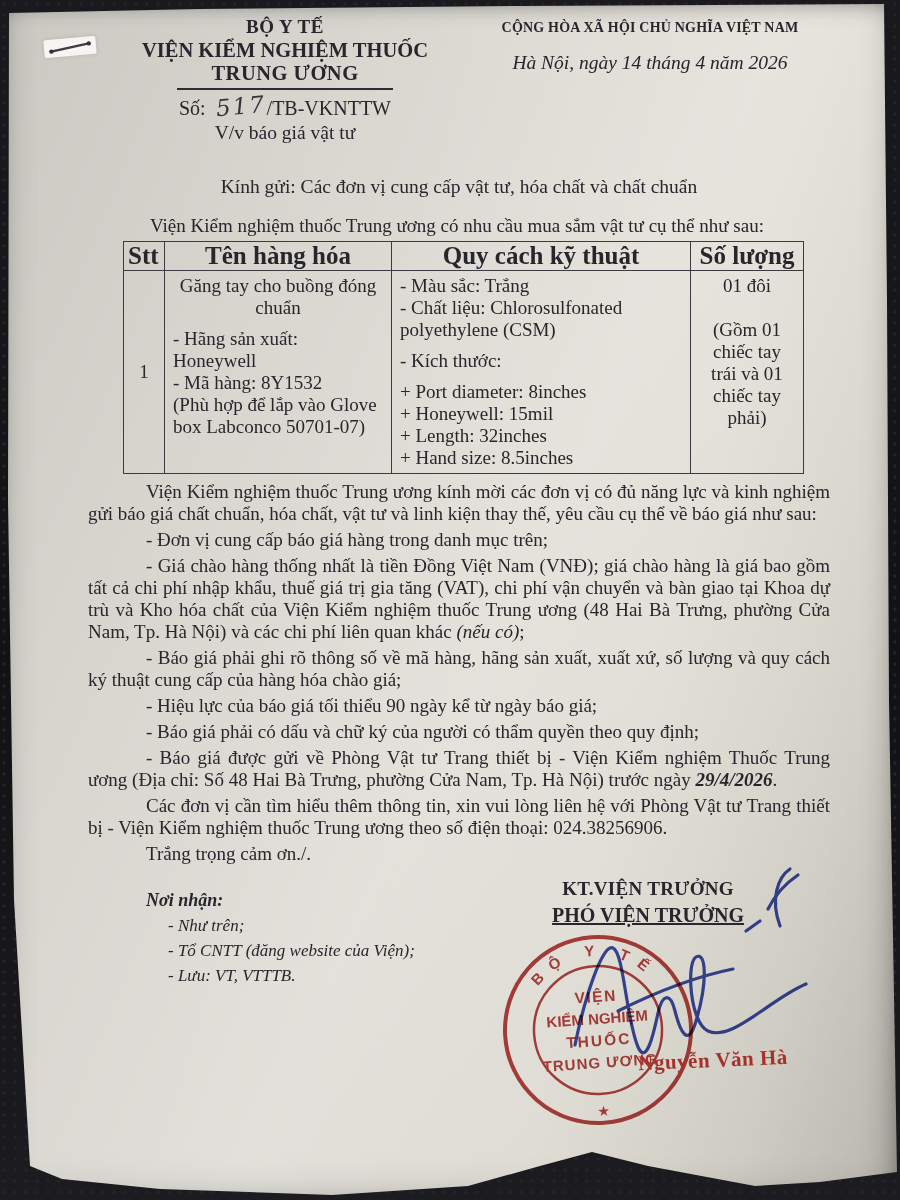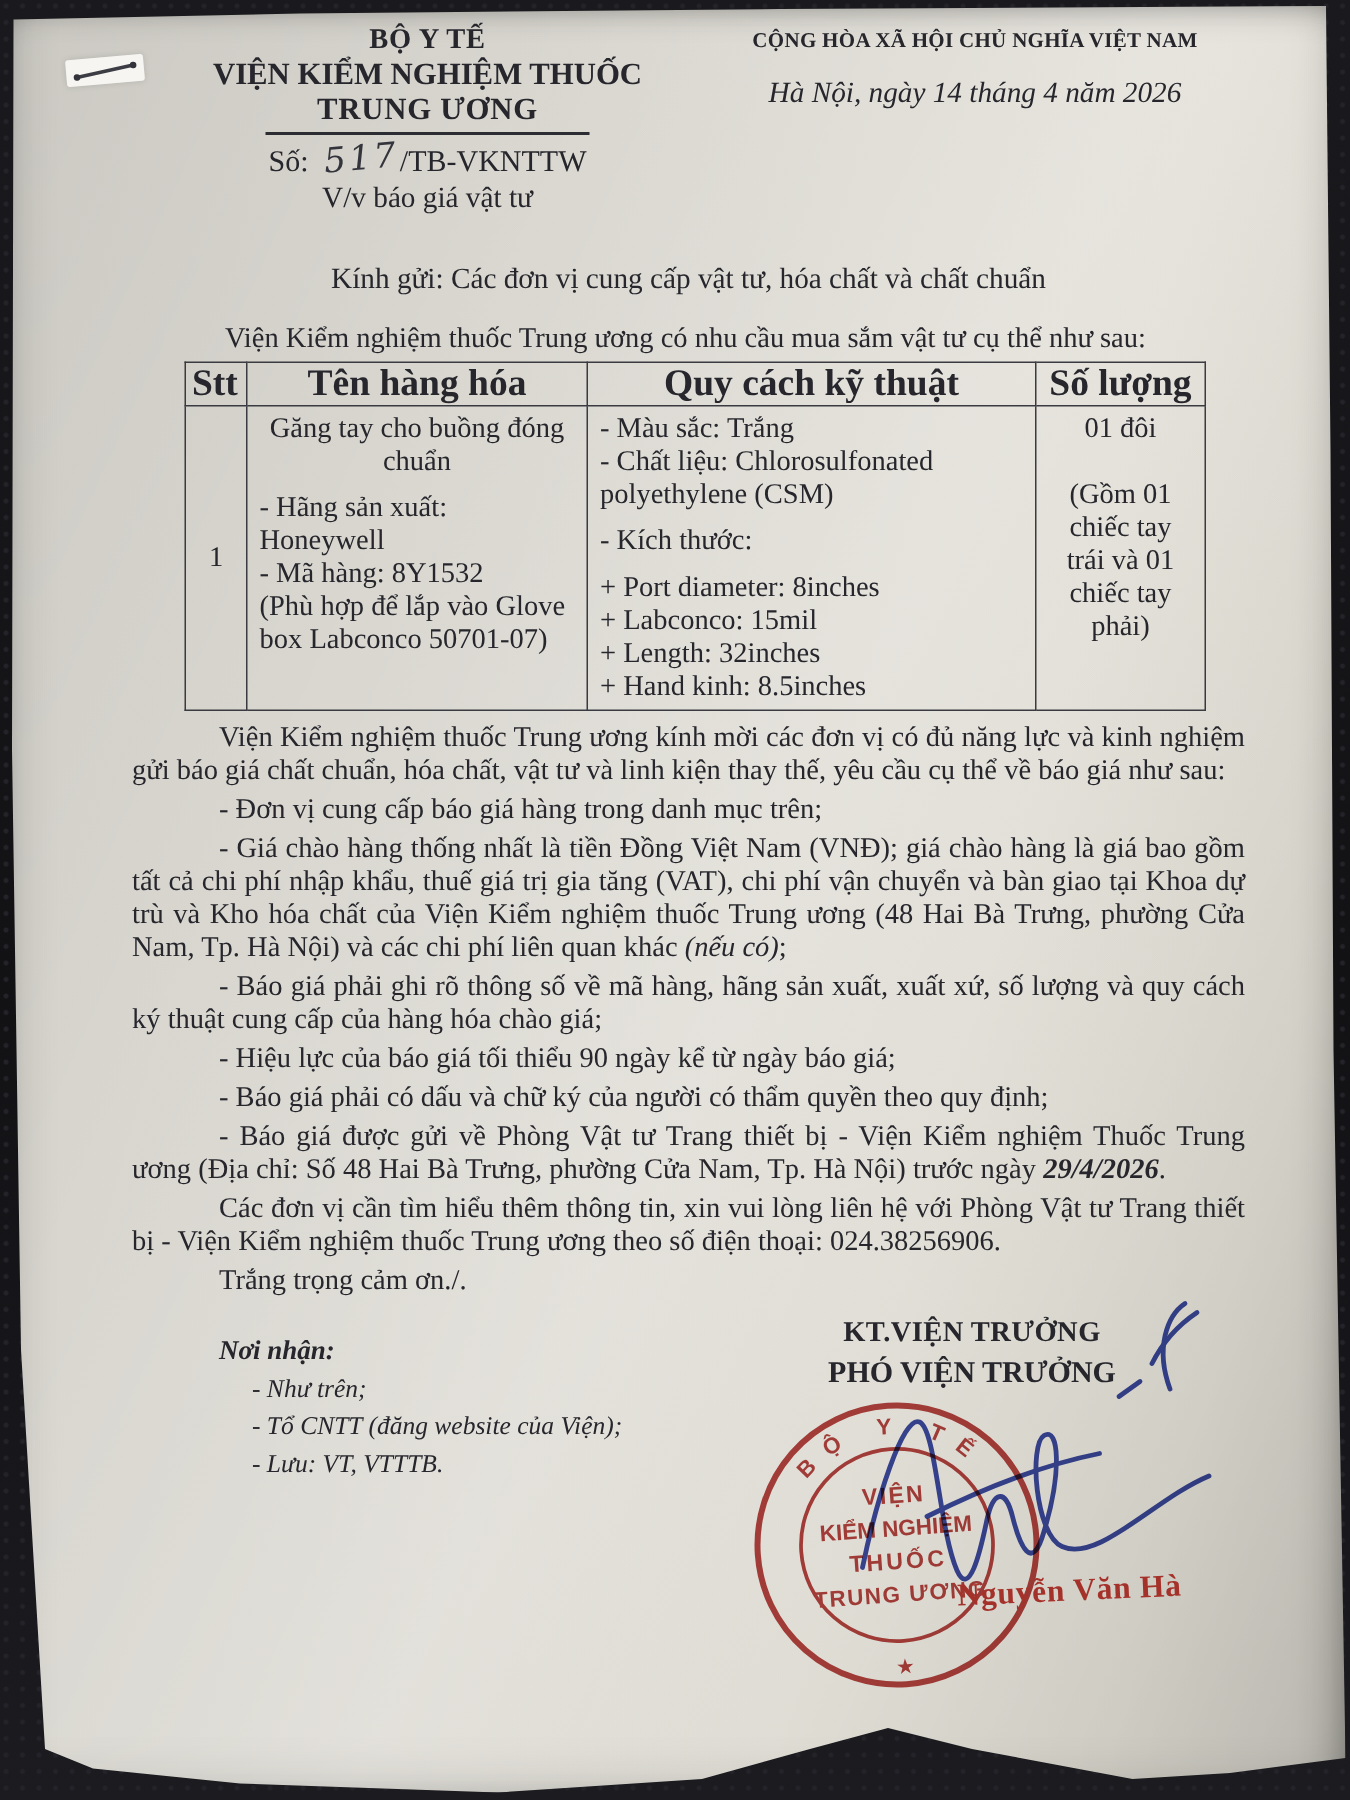--- a/index.html
+++ b/index.html
@@ -72,21 +72,21 @@
   .em-it{font-style:italic;}
   .em-bi{font-style:italic;font-weight:bold;}
 
   
   .sign-wrap{position:relative;margin-top:13px;height:130px;}
   .noi-nhan{position:absolute;left:58px;top:10px;font-size:17px;line-height:25px;}
   .noi-label{font-size:18px;font-weight:bold;font-style:italic;}
   .noi-items{padding-left:22px;font-style:italic;}
   .signer{position:absolute;left:400px;top:0;width:320px;text-align:center;font-weight:bold;}
   .signer-t1{font-size:19px;letter-spacing:.3px;}
-  .signer-t2{font-size:20px;margin-top:4px;}
+  .signer-t2{font-size:20px;margin-top:4px;text-decoration:underline;}
 
   .stamp{position:absolute;left:499px;top:931px;width:198px;height:198px;
     transform:rotate(-4deg);mix-blend-mode:multiply;opacity:.92;}
   .signature{position:absolute;left:518px;top:851px;width:345px;height:235px;mix-blend-mode:multiply;}
   .signer-name{position:absolute;left:598px;top:1048px;width:230px;text-align:center;
     font-size:21px;font-weight:bold;color:#a5322a;transform:rotate(-2.5deg);letter-spacing:.5px;}
 </style>
 </head>
 <body>
 
@@ -141,23 +141,23 @@
               <div class="name-title">Găng tay cho buồng đóng chuẩn</div>
               <div class="gap-top">- Hãng sản xuất: Honeywell</div>
               <div>- Mã hàng: 8Y1532</div>
               <div>(Phù hợp để lắp vào Glove box Labconco 50701-07)</div>
             </td>
             <td>
               <div>- Màu sắc: Trắng</div>
               <div>- Chất liệu: Chlorosulfonated polyethylene (CSM)</div>
               <div class="gap-top">- Kích thước:</div>
               <div class="gap-top">+ Port diameter: 8inches</div>
-              <div>+ Labconco: 15mil</div>
+              <div>+ Honeywell: 15mil</div>
               <div>+ Length: 32inches</div>
-              <div>+ Hand kinh: 8.5inches</div>
+              <div>+ Hand size: 8.5inches</div>
             </td>
             <td class="qty-cell">
               <div>01 đôi</div>
               <div class="qty2">(Gồm 01 chiếc tay trái và 01 chiếc tay phải)</div>
             </td>
           </tr>
         </tbody>
       </table>
 
       <p class="first">Viện Kiểm nghiệm thuốc Trung ương kính mời các đơn vị có đủ năng lực và kinh nghiệm gửi báo giá chất chuẩn, hóa chất, vật tư và linh kiện thay thế, yêu cầu cụ thể về báo giá như sau:</p>

